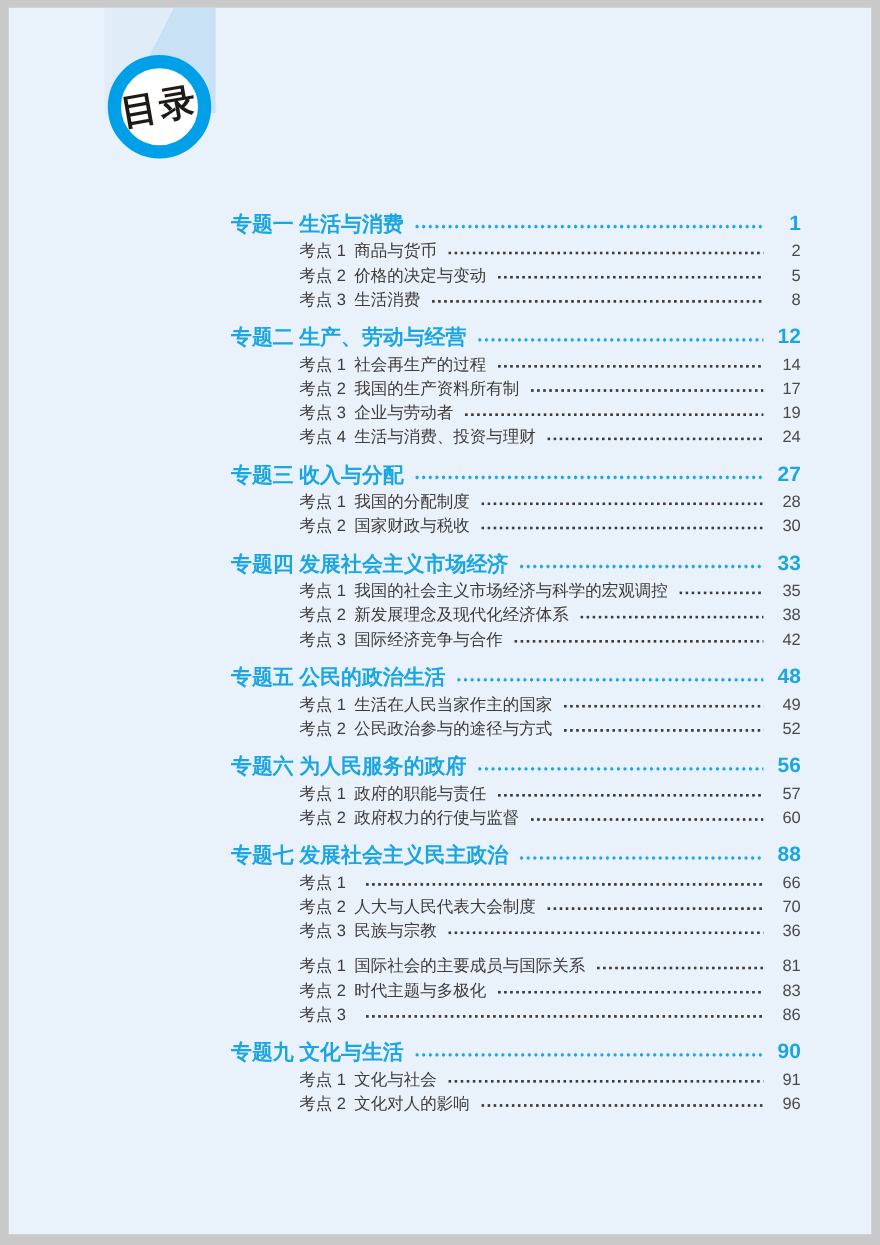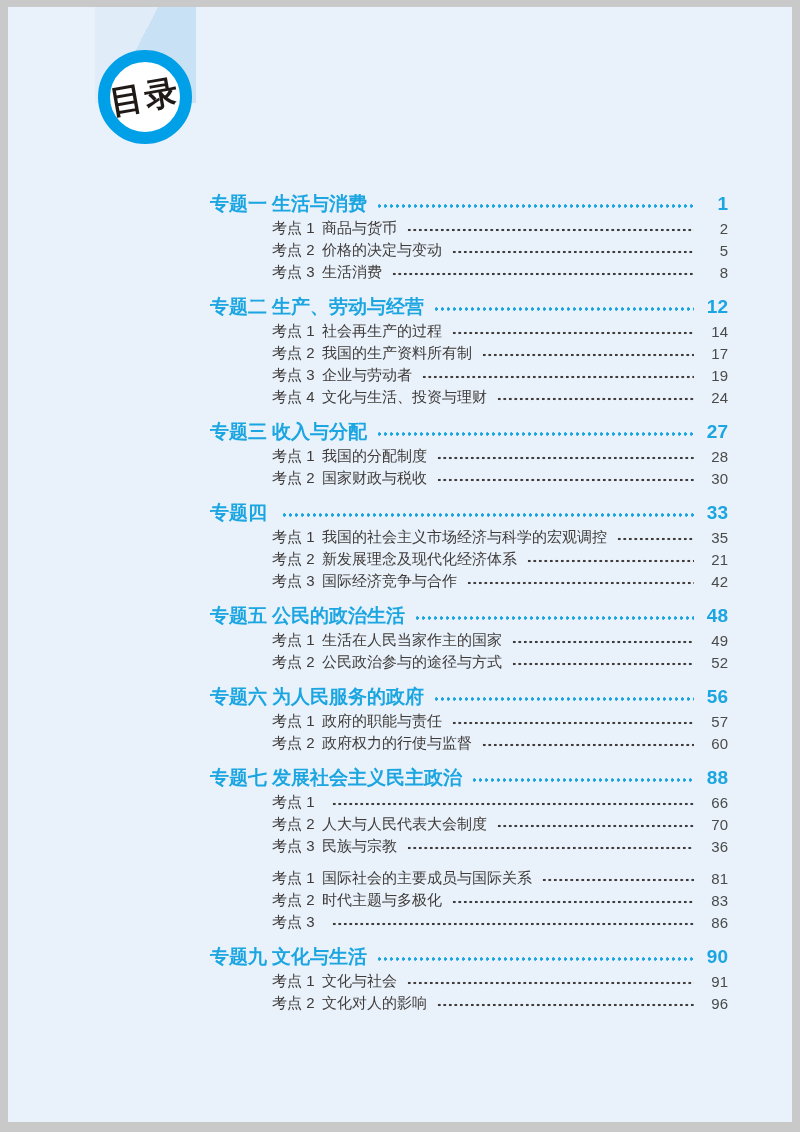--- a/index.html
+++ b/index.html
@@ -134,21 +134,21 @@
           <span class="pagenum">17</span>
         </div>
         <div class="row item">
           <span class="it-label">考点 3</span>
           <span class="it-title">企业与劳动者</span>
           <span class="leader"></span>
           <span class="pagenum">19</span>
         </div>
         <div class="row item">
           <span class="it-label">考点 4</span>
-          <span class="it-title">文化与生活、投资与理财</span>
+          <span class="it-title">生活与消费、投资与理财</span>
           <span class="leader"></span>
           <span class="pagenum">24</span>
         </div>
       </div>
       <div class="section">
         <div class="row chapter">
           <span class="ch-label">专题三</span>
           <span class="ch-title">收入与分配</span>
           <span class="leader"></span>
           <span class="pagenum">27</span>
@@ -162,34 +162,35 @@
         <div class="row item">
           <span class="it-label">考点 2</span>
           <span class="it-title">国家财政与税收</span>
           <span class="leader"></span>
           <span class="pagenum">30</span>
         </div>
       </div>
       <div class="section">
         <div class="row chapter">
           <span class="ch-label">专题四</span>
+          <span class="ch-title">发展社会主义市场经济</span>
           <span class="leader"></span>
           <span class="pagenum">33</span>
         </div>
         <div class="row item">
           <span class="it-label">考点 1</span>
           <span class="it-title">我国的社会主义市场经济与科学的宏观调控</span>
           <span class="leader"></span>
           <span class="pagenum">35</span>
         </div>
         <div class="row item">
           <span class="it-label">考点 2</span>
           <span class="it-title">新发展理念及现代化经济体系</span>
           <span class="leader"></span>
-          <span class="pagenum">21</span>
+          <span class="pagenum">38</span>
         </div>
         <div class="row item">
           <span class="it-label">考点 3</span>
           <span class="it-title">国际经济竞争与合作</span>
           <span class="leader"></span>
           <span class="pagenum">42</span>
         </div>
       </div>
       <div class="section">
         <div class="row chapter">

